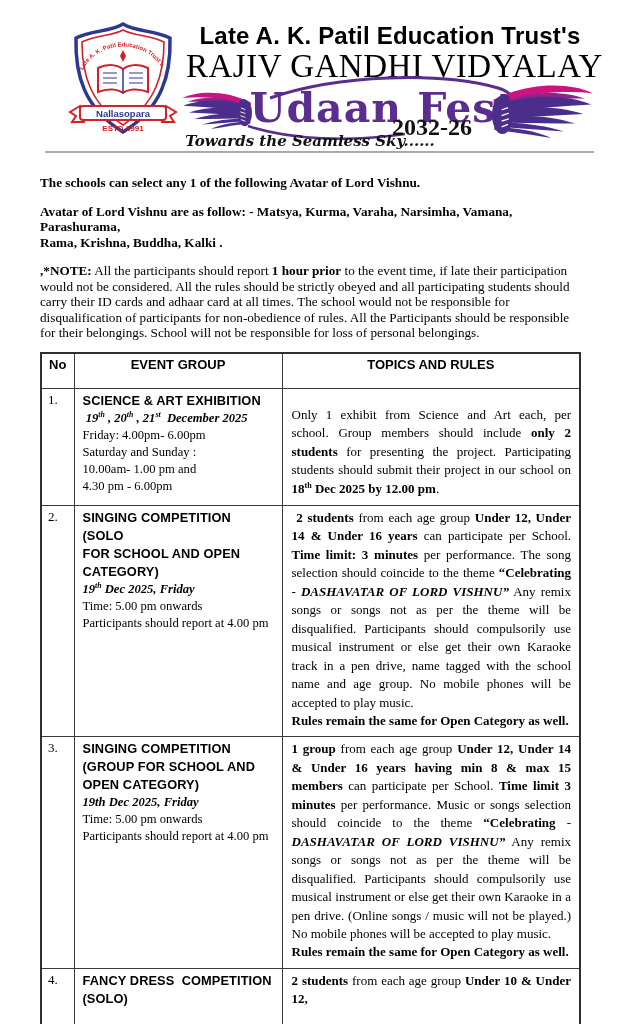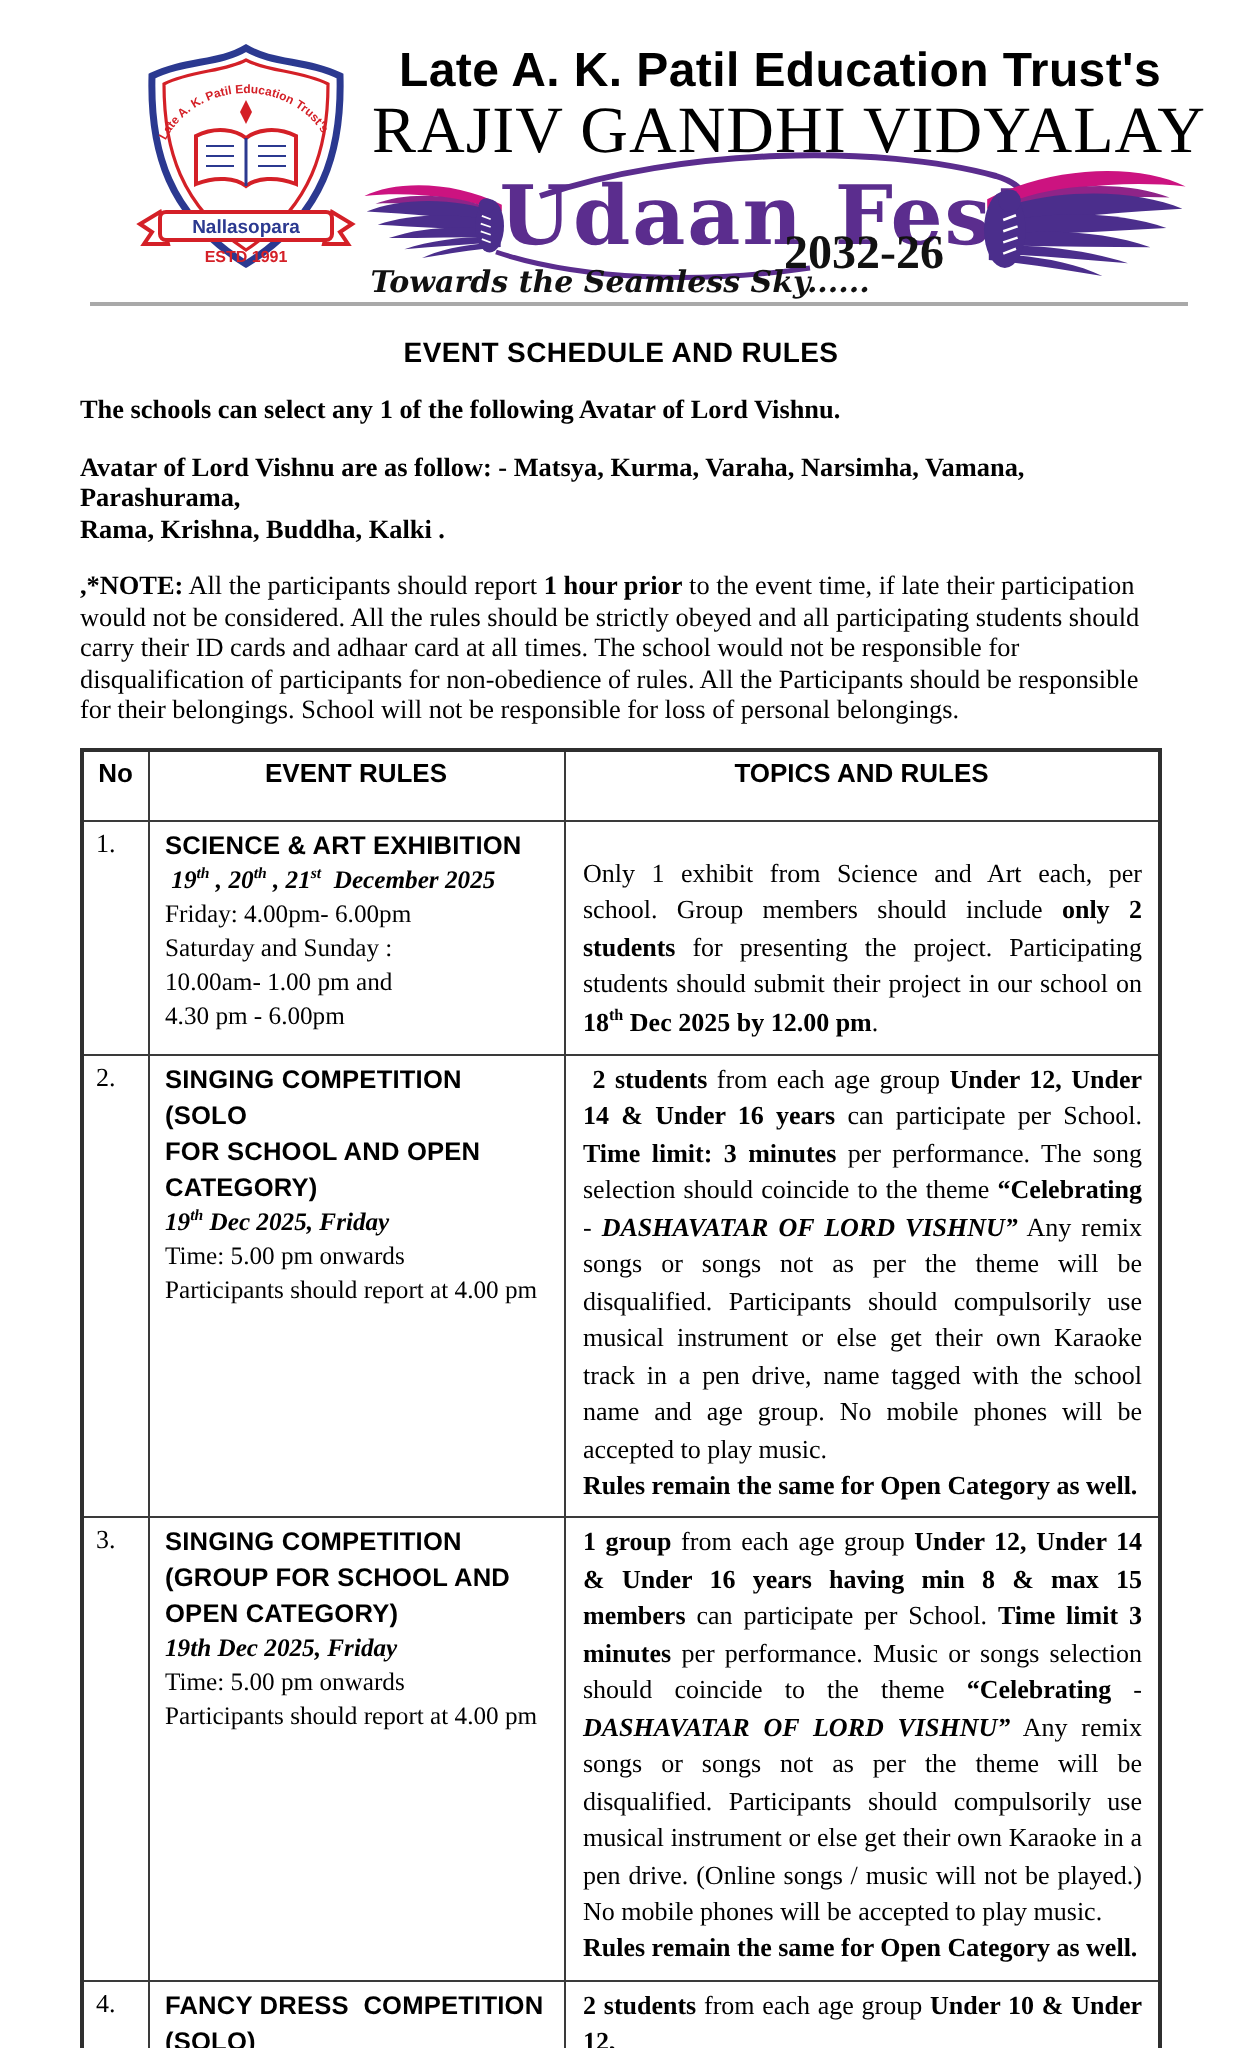--- a/index.html
+++ b/index.html
@@ -146,37 +146,36 @@
         </g>
         <path d="M110,32 l8,3 m-9,4 l9,3 m-9,4 l9,3 m-8,4 l8,3" stroke="#ffffff" stroke-width="1.6" fill="none"></path>
       </svg>
     </div>
 
     <div class="tagline">Towards the Seamless Sky......</div>
     <div class="header-rule"></div>
   </div>
 
   <div class="content">
-    <div class="doc-title">EVENT SCHEDULE AND RULES</div>
 
     <p class="para"><span style="font-weight: bold;">The schools can select any 1 of the following Avatar of Lord Vishnu.</span></p>
     <p class="para"><span style="font-weight: bold;">Avatar of Lord Vishnu are as follow: - Matsya, Kurma, Varaha, Narsimha, Vamana, Parashurama,
 Rama, Krishna, Buddha, Kalki .</span></p>
     <p class="para note"><span style="font-weight: bold;">,*NOTE:</span><span> All the participants should report </span><span style="font-weight: bold;">1 hour prior</span><span> to the event time, if late their participation would not be considered. All the rules should be strictly obeyed and all participating students should carry their ID cards and adhaar card at all times. The school would not be responsible for disqualification of participants for non-obedience of rules. All the Participants should be responsible for their belongings. School will not be responsible for loss of personal belongings.</span></p>
 
     <table class="events">
       <colgroup>
           <col style="width:33px">
           <col style="width:208px">
           <col>
         </colgroup>
       <thead>
         <tr>
           <th>No</th>
-          <th>EVENT RULES</th>
+          <th>EVENT GROUP</th>
           <th>TOPICS AND RULES</th>
         </tr>
       </thead>
       <tbody>
           <tr>
             <td class="no-cell">1.</td>
             <td class="event-cell">
               <div class="event-line"><span class="sans" style="font-weight: bold;">SCIENCE &amp; ART EXHIBITION</span></div>
               <div class="event-line"><span style="font-weight: bold; font-style: italic;"> 19</span><sup style="font-weight: bold; font-style: italic;">th</sup><span style="font-weight: bold; font-style: italic;"> , 20</span><sup style="font-weight: bold; font-style: italic;">th</sup><span style="font-weight: bold; font-style: italic;"> , 21</span><sup style="font-weight: bold; font-style: italic;">st</sup><span style="font-weight: bold; font-style: italic;">  December 2025</span></div>
               <div class="event-line"><span>Friday: 4.00pm- 6.00pm</span></div>

